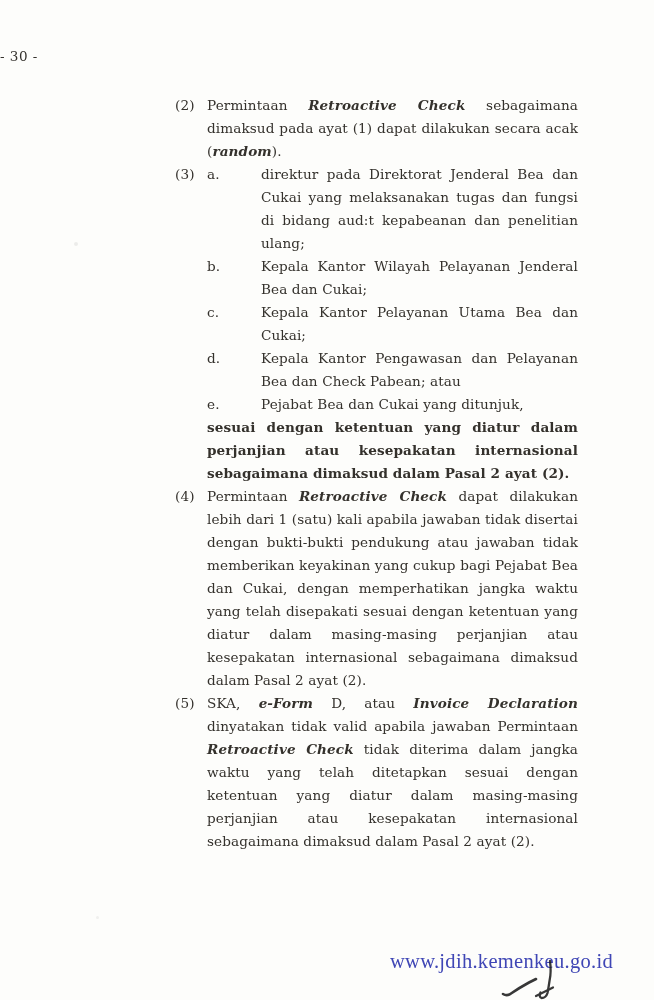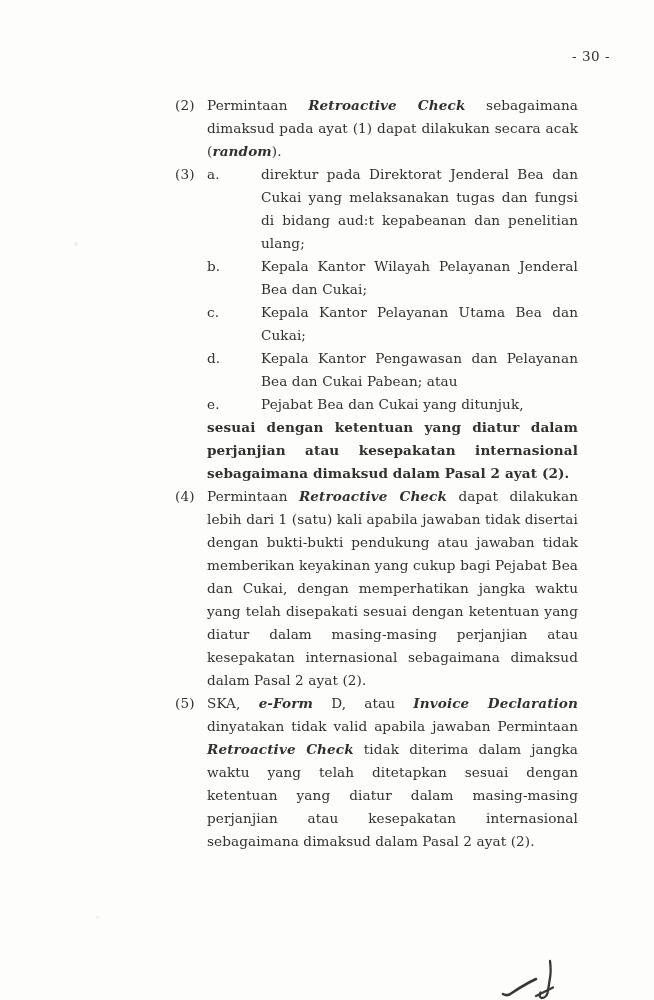--- a/index.html
+++ b/index.html
@@ -9,21 +9,21 @@
     font-family: "DejaVu Serif", serif;
     overflow: hidden;
   }
   .page {
     position: absolute; inset: 0;
     overflow: hidden;
   }
   .page-number {
     position: absolute;
     top: 48px; left: 0; width: 610px;
-    text-align: right;
+    text-align: left;
     font-size: 13.5px;
     letter-spacing: 0.5px;
   }
   .body-block {
     position: absolute;
     left: 175px; top: 94px; width: 403px;
     font-size: 13.6px;
     line-height: 23px;
     letter-spacing: 0.1px;
   }
@@ -81,21 +81,21 @@
           <div class="subitem">
             <div class="sub-label">b.</div>
             <div class="sub-text"><span>Kepala Kantor Wilayah Pelayanan Jenderal Bea dan Cukai;</span></div>
           </div>
           <div class="subitem">
             <div class="sub-label">c.</div>
             <div class="sub-text"><span>Kepala Kantor Pelayanan Utama Bea dan Cukai;</span></div>
           </div>
           <div class="subitem">
             <div class="sub-label">d.</div>
-            <div class="sub-text"><span>Kepala Kantor Pengawasan dan Pelayanan Bea dan Cukai Pabean; atau</span></div>
+            <div class="sub-text"><span>Kepala Kantor Pengawasan dan Pelayanan Bea dan Check Pabean; atau</span></div>
           </div>
           <div class="subitem">
             <div class="sub-label">e.</div>
             <div class="sub-text"><span>Pejabat Bea dan Cukai yang ditunjuk,</span></div>
           </div>
           <div class="cont"><span>sesuai dengan ketentuan yang diatur dalam perjanjian atau kesepakatan internasional sebagaimana dimaksud dalam Pasal 2 ayat (2).</span></div>
         </div>
       </div>
       <div class="para">
         <div class="para-label">(4)</div>
@@ -107,20 +107,21 @@
         <div class="para-label">(5)</div>
         <div class="para-content">
           <div class="para-text"><span>SKA, </span><span class="it">e-Form</span><span> D, atau </span><span class="it">Invoice Declaration</span><span> dinyatakan tidak valid apabila jawaban Permintaan </span><span class="it">Retroactive Check</span><span> tidak diterima dalam jangka waktu yang telah ditetapkan sesuai dengan ketentuan yang diatur dalam masing-masing perjanjian atau kesepakatan internasional sebagaimana dimaksud dalam Pasal 2 ayat (2).</span></div>
         </div>
       </div>
     </div>
 
   <div class="speck speck-1"></div>
   <div class="speck speck-2"></div>
 
+  <a class="footer-url" href="#" style="color: rgb(63, 70, 181);">www.jdih.kemenkeu.go.id</a>
 
   <svg class="signature-svg" viewBox="0 0 80 52" aria-hidden="true">
     <g fill="none" stroke-linecap="round" stroke-linejoin="round" opacity="0.88">
       <path class="ink-stroke" d="M5,46 Q9,48.5 13,45.5 Q21,40 31,34.5 Q35,32.5 38,31" stroke-width="2.6" stroke="#1c1c1c"></path>
       <path class="ink-stroke" d="M52,13 Q53.5,24 51.5,33 Q50.5,40 49.5,45 Q48,50 43.5,50 Q40.5,49 42.5,44.5" stroke-width="2.3" stroke="#1c1c1c"></path>
       <path class="ink-stroke" d="M38,48 Q46,44 55,39.5" stroke-width="2.2" stroke="#1c1c1c"></path>
     </g>
   </svg>
 
 </div>

